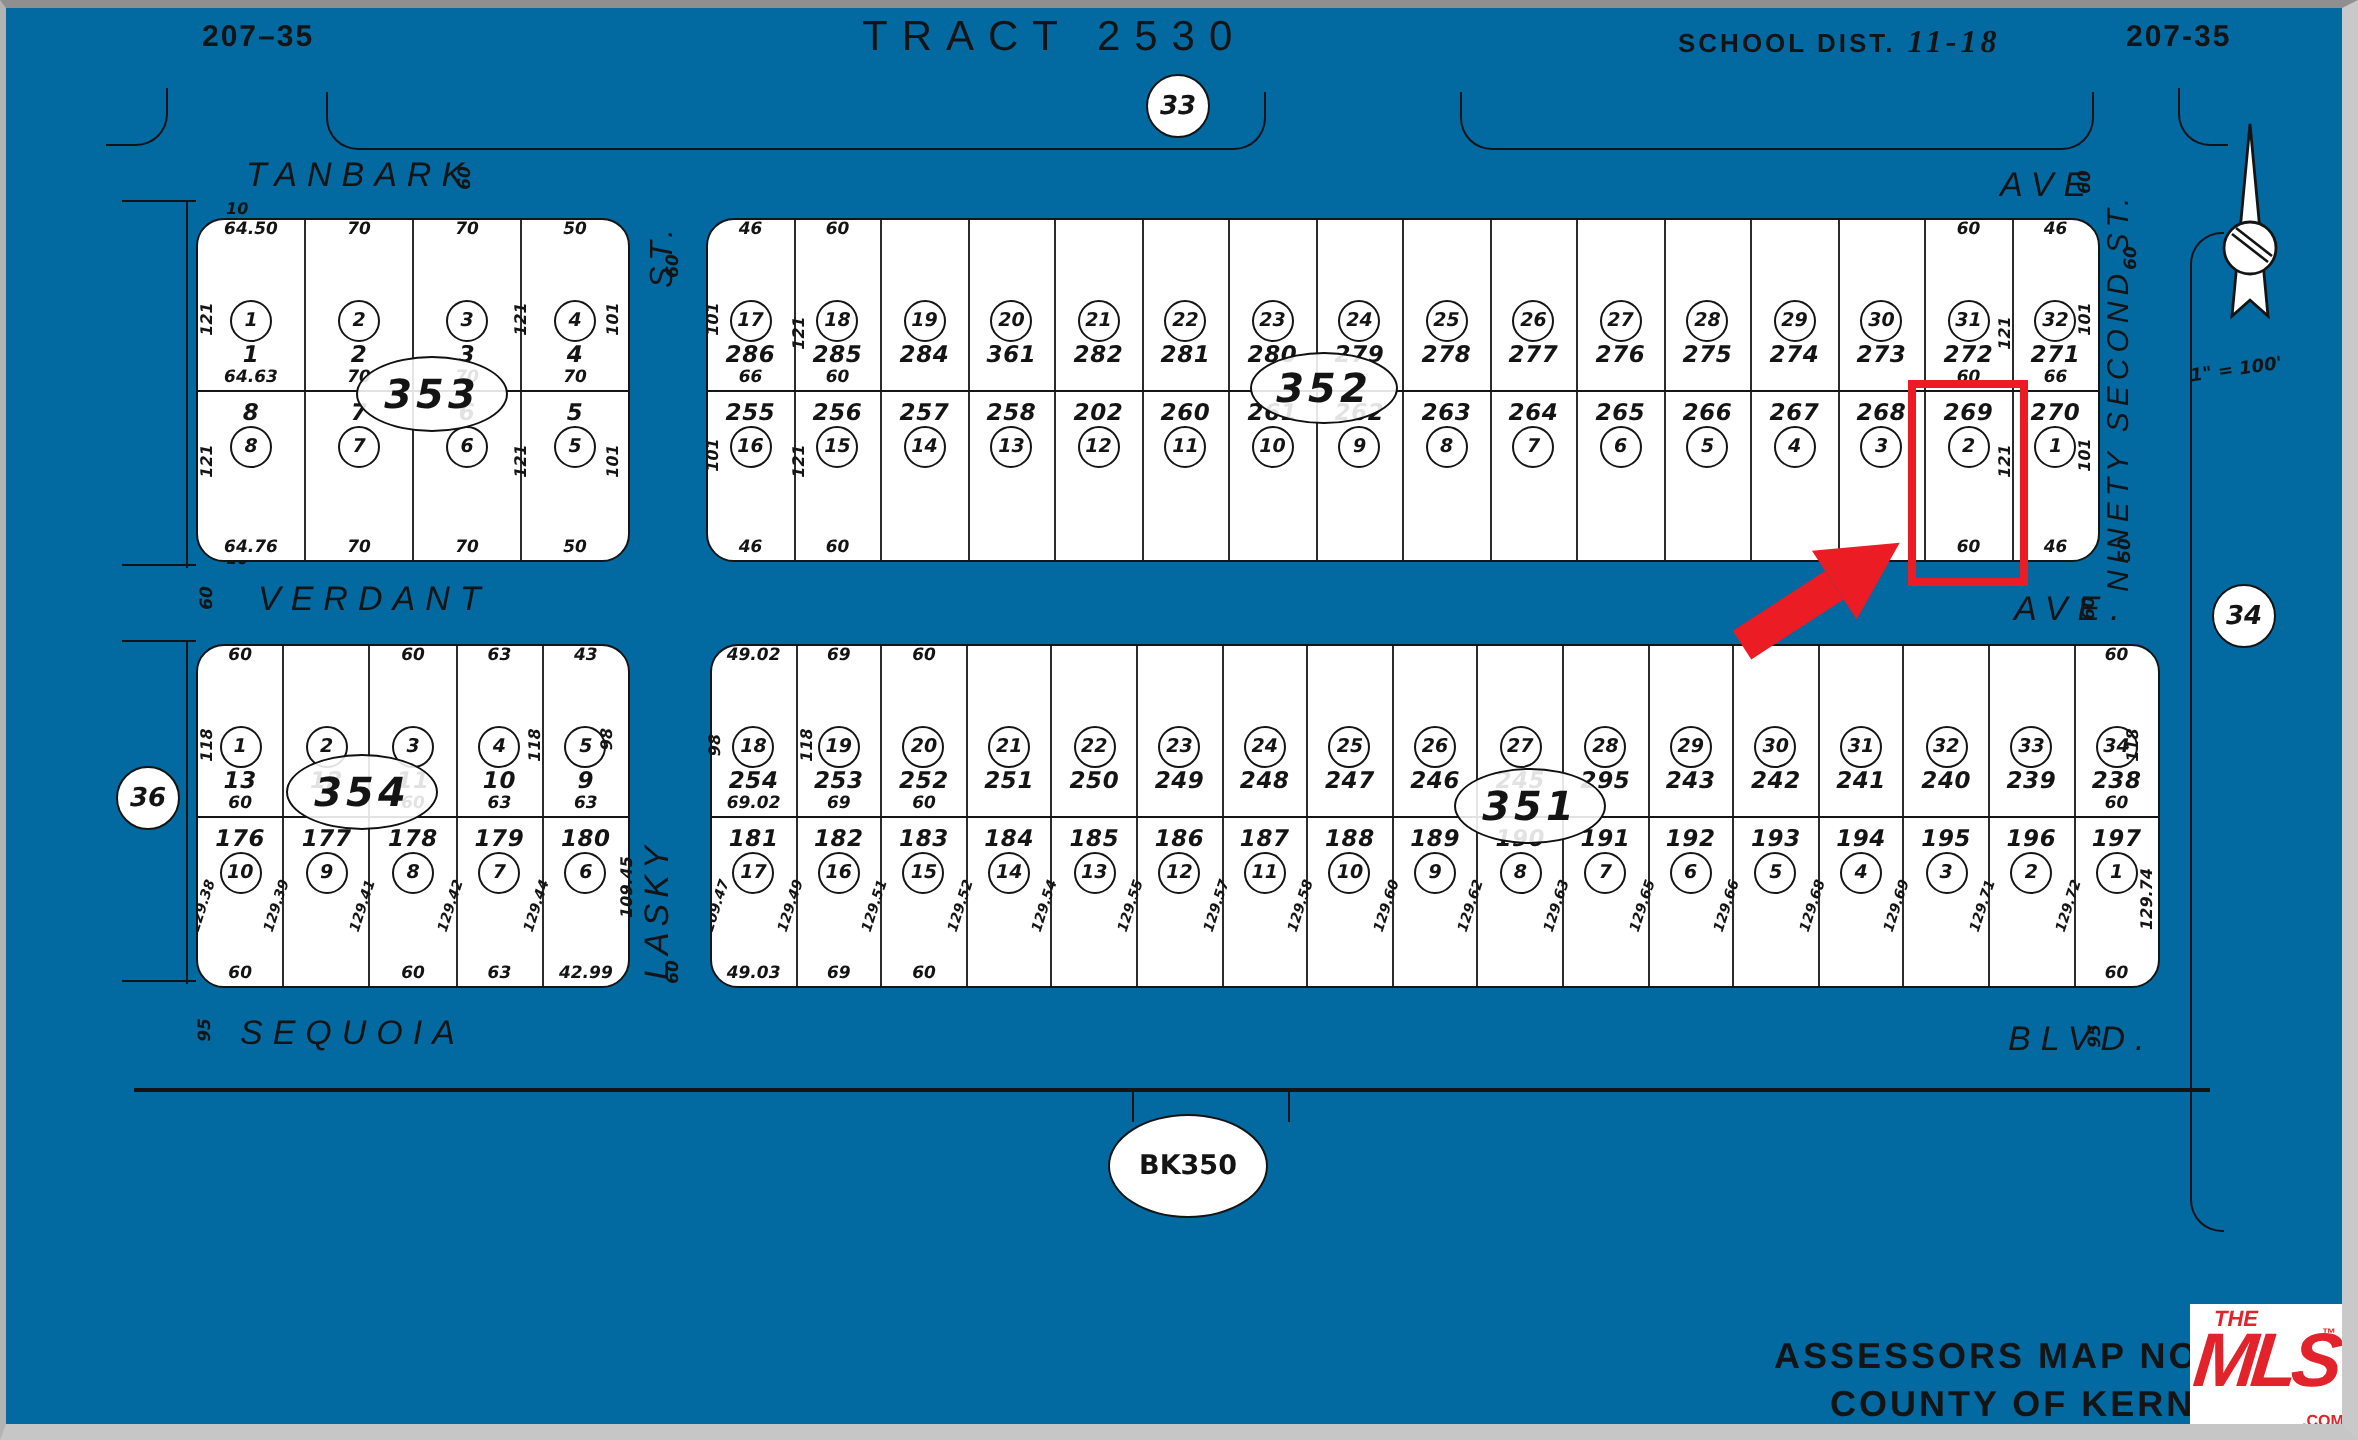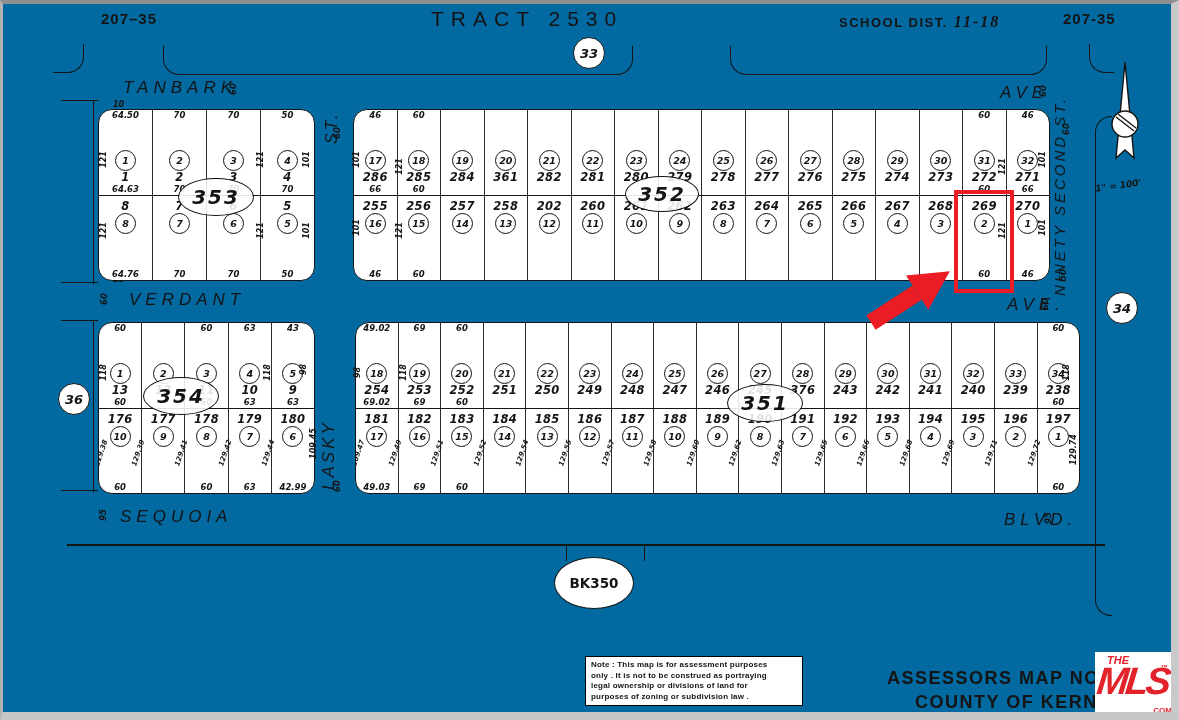--- a/index.html
+++ b/index.html
@@ -139,26 +139,20 @@
     <span class="abs" id="scale" style="left:1092px;top:176px;width:54px">1" = 100'</span>
 
     <div class="abs" id="hl-box" style="left:951px;top:186px;width:52px;height:95px"></div>
     <svg class="abs" id="hl-arrow" style="left:858px;top:252px" width="100" height="74" viewBox="0 0 100 74">
       <g transform="rotate(-33 50 40)" fill="#ec1c24">
         <rect x="2" y="32" width="55" height="17"></rect>
         <polygon points="57,20 96,40.5 57,61"></polygon>
       </g>
     </svg>
 
-    <div class="abs" id="note-box" style="left:582px;top:652px;width:206px">
-        <div class="note-line">Note : This map is for assessment purposes</div>
-        <div class="note-line">only . It is not to be construed as portraying</div>
-        <div class="note-line">legal ownership or divisions of land for</div>
-        <div class="note-line">purposes of zoning or subdivision law .</div>
-      </div>
 
     <span class="abs footer-line" style="left:884px;top:664px">ASSESSORS MAP NO. 20</span>
     <span class="abs footer-line" style="left:912px;top:688px">COUNTY OF KERN</span>
 
     <div class="abs" id="logo" style="left:1092px;top:648px;width:82px;height:68px">
       <span class="the">THE</span>
       <span class="mls">MLS</span>
       <span class="tm">™</span>
       <span class="com">.COM</span>
     </div>
@@ -601,21 +595,21 @@
             <span class="cell-dim"></span>
             <span class="cell-spacer"></span>
             <span class="lot-circle">27</span>
             <span class="parcel-num">245</span>
             <span class="cell-dim"></span>
           </div>
           <div class="lot-cell">
             <span class="cell-dim"></span>
             <span class="cell-spacer"></span>
             <span class="lot-circle">28</span>
-            <span class="parcel-num">376</span>
+            <span class="parcel-num">295</span>
             <span class="cell-dim"></span>
           </div>
           <div class="lot-cell">
             <span class="cell-dim"></span>
             <span class="cell-spacer"></span>
             <span class="lot-circle">29</span>
             <span class="parcel-num">243</span>
             <span class="cell-dim"></span>
           </div>
           <div class="lot-cell">

